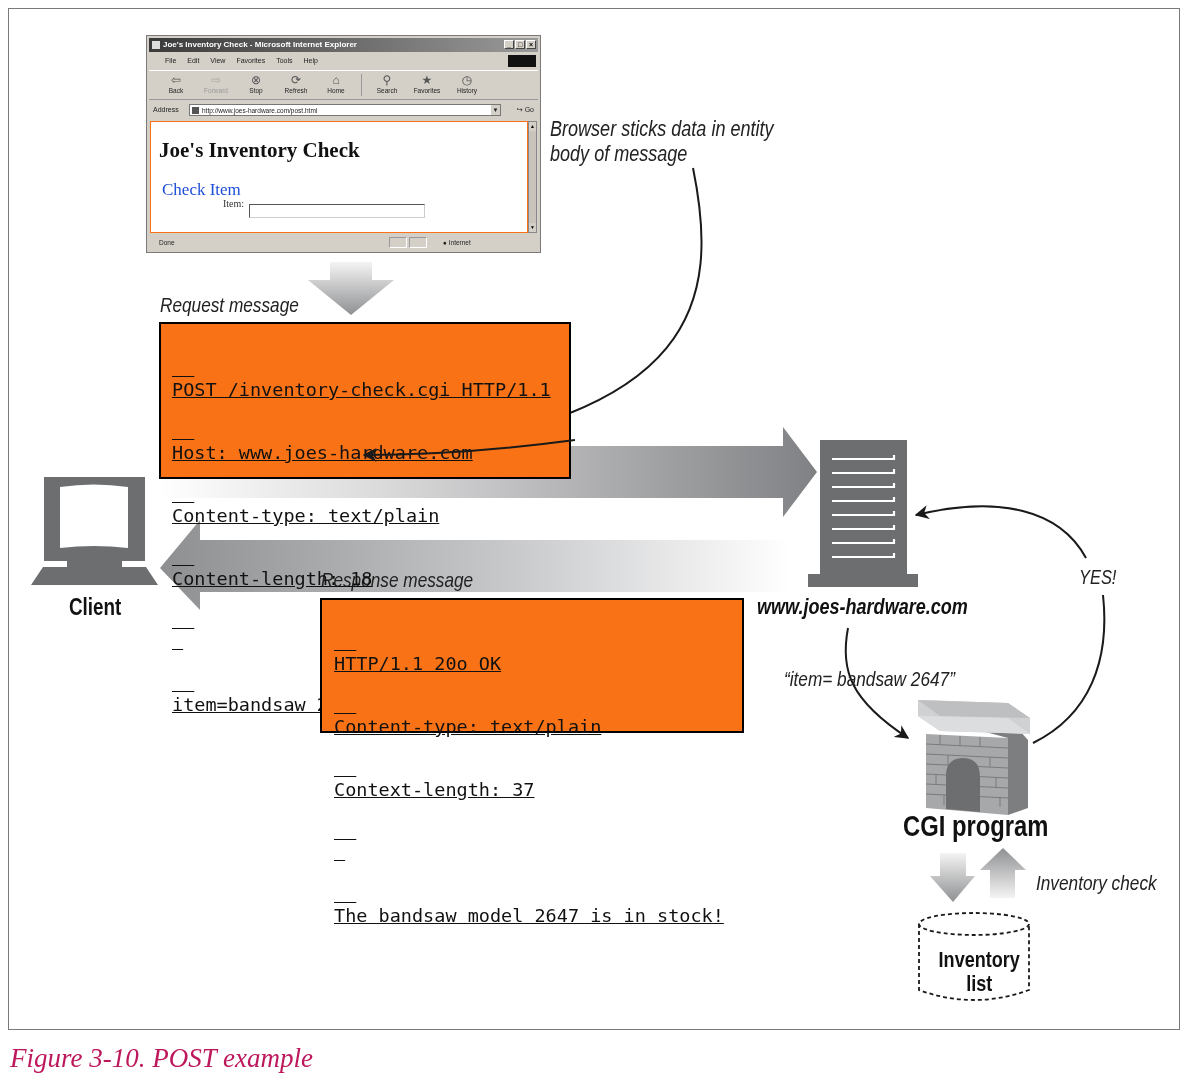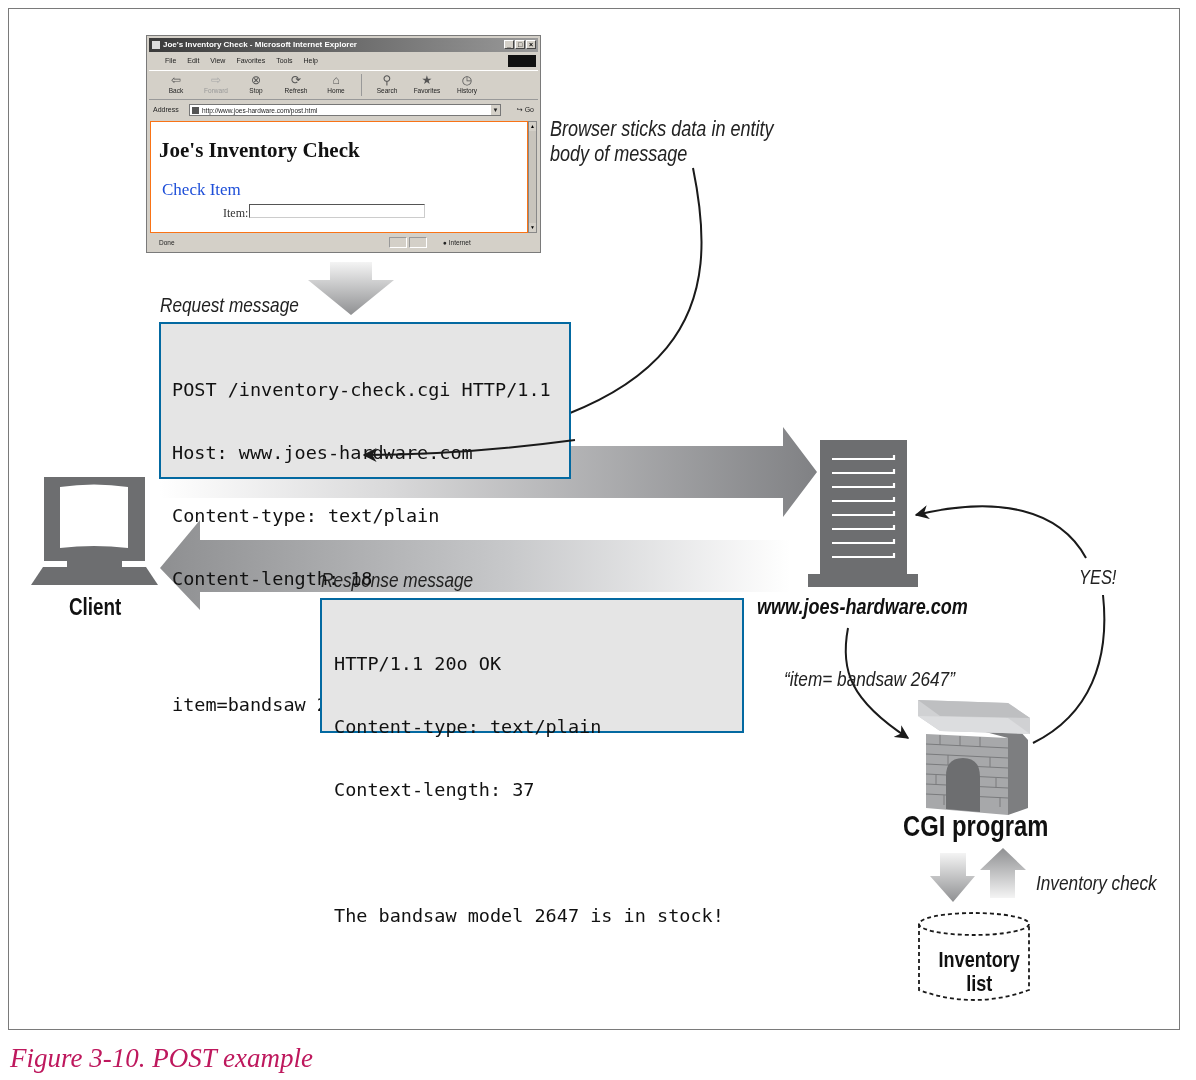--- a/index.html
+++ b/index.html
@@ -25,33 +25,33 @@
   .addr-input { position: absolute; left: 40px; top: 2px; width: 312px; height: 12px; background: #fff; border: 1px solid #777; font-size: 6.5px; line-height: 11px; padding-left: 12px; box-sizing: border-box; }
   .addr-input .pg-icon { position: absolute; left: 2px; top: 2px; width: 7px; height: 7px; background: #555; }
   .addr-drop { position: absolute; right: 0; top: 0; width: 9px; height: 10px; background: #d4d0c8; font-size: 6px; line-height: 10px; text-align: center; }
   .addr-go { position: absolute; right: 4px; top: 0; font-size: 7px; }
   .content { position: absolute; left: 3px; top: 85px; width: 378px; height: 112px; background: #fff; border: 1px solid #f97316; box-sizing: border-box; }
   .scrollbar { position: absolute; left: 381px; top: 85px; width: 9px; height: 112px; background: #c8c4bc; border: 1px solid #888; box-sizing: border-box; }
   .sb-up, .sb-down { position: absolute; left: 0; width: 7px; height: 9px; background: #d4d0c8; font-size: 5px; line-height: 9px; text-align: center; }
   .sb-up { top: 0; } .sb-down { bottom: 0; }
   .page-h1 { position: absolute; left: 8px; top: 16px; font-family: "Liberation Serif", serif; font-weight: bold; font-size: 21px; color: #111; }
   .page-h2 { position: absolute; left: 11px; top: 58px; font-family: "Liberation Serif", serif; font-size: 17px; color: #1d4ed8; }
-  .page-label { position: absolute; left: 72px; top: 84px; font-family: "Liberation Serif", serif; font-size: 12px; color: #333; }
+  .page-label { position: absolute; left: 72px; top: 76px; font-family: "Liberation Serif", serif; font-size: 10px; color: #333; }
   .page-input { position: absolute; left: 98px; top: 82px; width: 176px; height: 14px; border: 1px solid #555; border-right-color: #ccc; border-bottom-color: #ccc; box-sizing: border-box; background: #fff; }
   .statusbar { position: absolute; left: 2px; top: 200px; right: 2px; height: 14px; font-size: 6.5px; line-height: 14px; color: #222; }
   .status-done { position: absolute; left: 10px; }
   .status-cell { position: absolute; top: 1px; height: 11px; border: 1px solid #999; border-right-color: #fff; border-bottom-color: #fff; box-sizing: border-box; }
   .status-zone { position: absolute; left: 294px; }
 
   
   .italic-label { position: absolute; font-family: "Liberation Sans", sans-serif; font-style: italic; color: #222; transform: scaleX(0.82); transform-origin: left top; white-space: nowrap; }
   .bold-label { position: absolute; font-family: "Liberation Sans", sans-serif; font-weight: bold; color: #111; transform: scaleX(0.82); transform-origin: left top; white-space: nowrap; }
 
   
-  .msgbox { position: absolute; background: #e5e5e5; border: 2px solid #0369a1; box-sizing: border-box; font-family: "DejaVu Sans Mono", monospace; color: #111; white-space: pre; }
+  .msgbox { position: absolute; background: #f97316; border: 2px solid #000000; box-sizing: border-box; font-family: "DejaVu Sans Mono", monospace; color: #111; white-space: pre; text-decoration: underline; }
   .msgbox .line { display: block; height: 21px; line-height: 21px; }
   .req-box { left: 159px; top: 322px; width: 412px; height: 157px; padding: 13px 0 0 11px; font-size: 18.5px; }
   .resp-box { left: 320px; top: 598px; width: 424px; height: 135px; padding: 11px 0 8px 12px; font-size: 18.5px; }
 
   .caption { position: absolute; left: 10px; top: 1043px; font-family: "Liberation Serif", serif; font-style: italic; font-size: 27px; color: #be185d; }
 </style>
 </head>
 <body>
 
 <div class="frame"></div>

